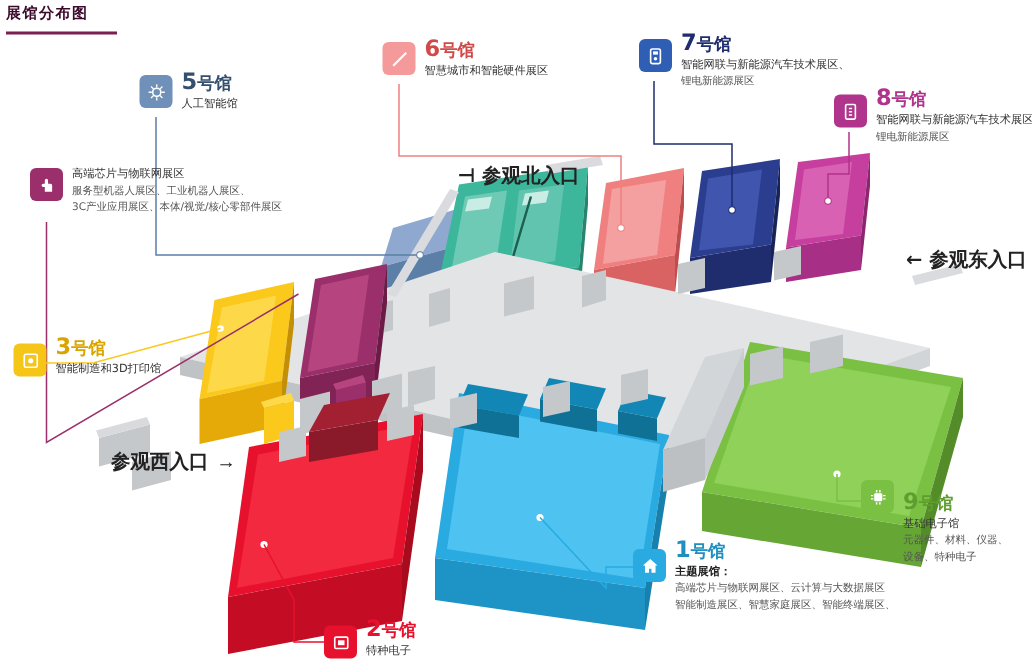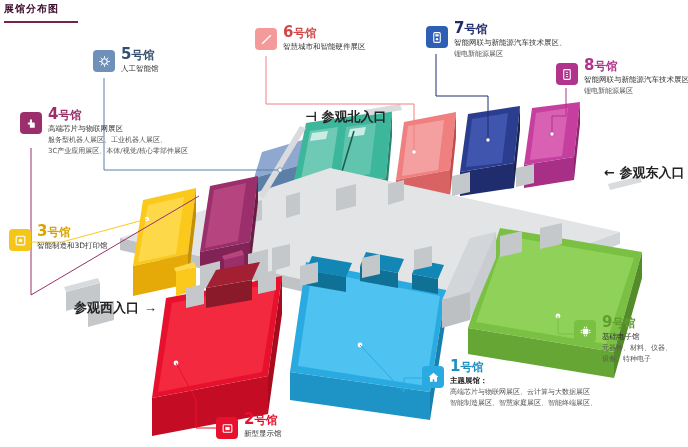--- a/index.html
+++ b/index.html
@@ -299,23 +299,20 @@
     </div>
   </div>
 
   <div class="callout" style="left:20px;top:112px;">
     <div class="badge" style="left:0;top:0;background:#9b2f6b;">
       <svg width="13" height="13" viewBox="0 0 24 24">
         <path d="M9 20v-6H7a2 2 0 0 1 0-4h2V6a2 2 0 1 1 4 0v4h3a2 2 0 0 1 2 2v8z" fill="#fff"></path>
       </svg>
     </div>
     <div class="ctext" style="left:28px;top:-4px;">
-      <div class="hall-no" style="color:#9b2f6b;">
-        <span class="num">4</span><span>号馆</span>
-      </div>
       <div class="hall-name">高端芯片与物联网展区</div>
       <div class="hall-desc">服务型机器人展区、工业机器人展区、</div>
       <div class="hall-desc">3C产业应用展区、本体/视觉/核心零部件展区</div>
     </div>
   </div>
 
   <div class="callout" style="left:9px;top:229px;">
     <div class="badge" style="left:0;top:0;background:#f5c518;">
       <svg width="13" height="13" viewBox="0 0 24 24">
         <rect x="4" y="4" width="16" height="16" rx="2" fill="none" stroke="#fff" stroke-width="2"></rect>
@@ -331,21 +328,21 @@
   </div>
 
   <div class="callout" style="left:574px;top:320px;">
     <div class="badge" style="left:0;top:0;background:#7ac143;">
       <svg width="13" height="13" viewBox="0 0 24 24">
         <rect x="7" y="7" width="10" height="10" rx="1.5" fill="#fff"></rect>
         <path d="M10 3v3M14 3v3M10 18v3M14 18v3M3 10h3M3 14h3M18 10h3M18 14h3" stroke="#fff" stroke-width="1.8"></path>
       </svg>
     </div>
     <div class="ctext" style="left:28px;top:-4px;">
-      <div class="hall-no" style="color:#5f9e2e;">
+      <div class="hall-no" style="color:#5f9e2e;margin-top:12px;">
         <span class="num">9</span><span>号馆</span>
       </div>
       <div class="hall-name">基础电子馆</div>
       <div class="hall-desc">元器件、材料、仪器、</div>
       <div class="hall-desc">设备、特种电子</div>
     </div>
   </div>
 
   <div class="callout" style="left:422px;top:366px;">
     <div class="badge" style="left:0;top:0;background:#29abe2;">
@@ -367,21 +364,21 @@
     <div class="badge" style="left:0;top:0;background:#e8112d;">
       <svg width="13" height="13" viewBox="0 0 24 24">
         <rect x="4" y="5" width="16" height="14" rx="1.5" fill="none" stroke="#fff" stroke-width="2"></rect>
         <rect x="8" y="9" width="8" height="6" fill="#fff"></rect>
       </svg>
     </div>
     <div class="ctext" style="left:28px;top:-4px;">
       <div class="hall-no" style="color:#e8112d;">
         <span class="num">2</span><span>号馆</span>
       </div>
-      <div class="hall-name">新型显示馆</div>
+      <div class="hall-name">特种电子</div>
     </div>
   </div>
 
   <div class="entrance" style="left:305px;top:108px;">⊣ 参观北入口</div>
   <div class="entrance" style="left:604px;top:164px;">← 参观东入口</div>
   <div class="entrance" style="left:74px;top:299px;font-family:Liberation Mono, monospace;">参观西入口 →</div>
 
 </div>
 
 </body></html>

